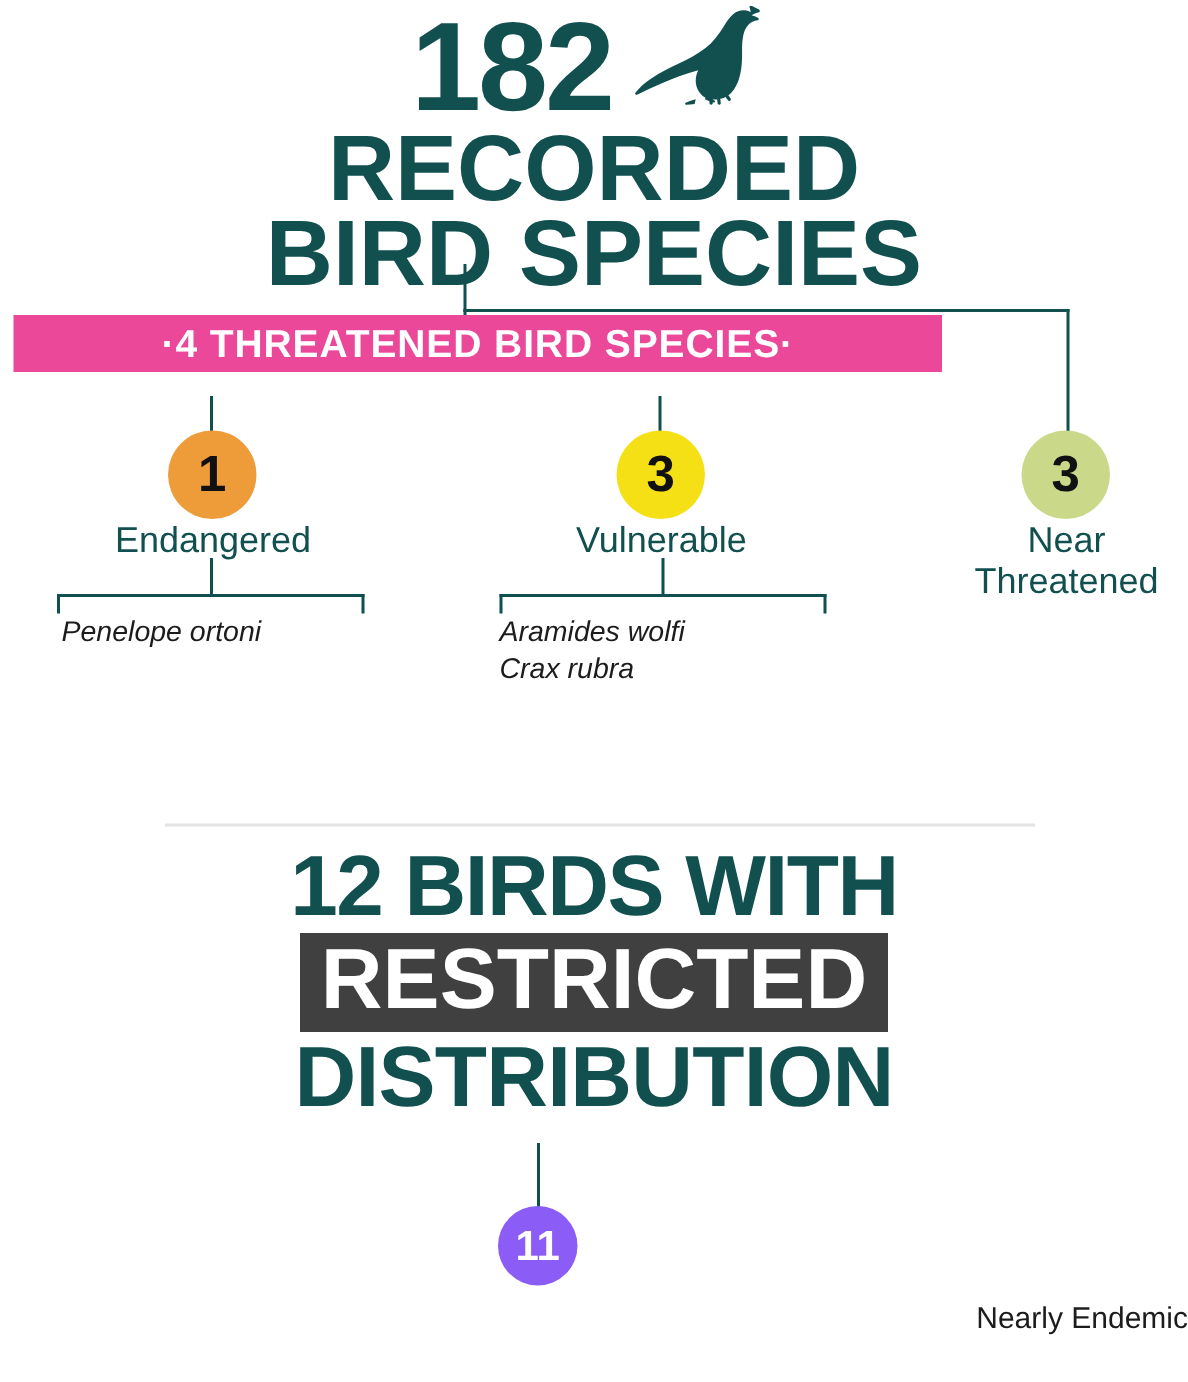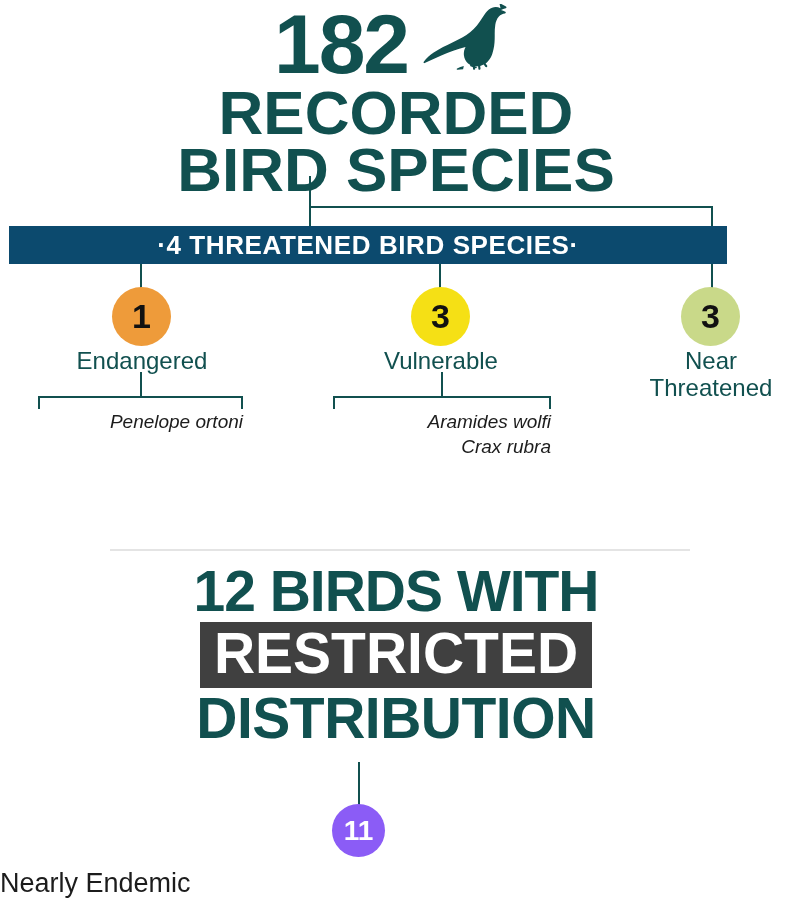--- a/index.html
+++ b/index.html
@@ -25,22 +25,22 @@
   #headline .l2{margin-top:-2px;}
   #headline .l3{margin-top:-4px;}
   .bird-svg{display:block;margin-top:-10px;}
 
   
   .vline{position:absolute;width:2px;background:#11504F;}
   .hline{position:absolute;height:2px;background:#11504F;}
 
   
   #banner{
-    position:absolute;left:9px;top:226px;width:718px;height:38px;
-    background:#0c4a6e;display:flex;align-items:center;justify-content:center;
+    position:absolute;left:9px;top:210px;width:619px;height:38px;
+    background:#ec4899;display:flex;align-items:center;justify-content:center;
   }
   #banner span{
     color:#ffffff;font-size:26px;font-weight:600;letter-spacing:0.6px;
     white-space:nowrap;
   }
 
   
   .circle{
     position:absolute;border-radius:50%;
     display:flex;align-items:center;justify-content:center;
@@ -55,21 +55,21 @@
   .cat-label{
     position:absolute;text-align:center;color:#11504F;
     font-size:24px;line-height:1.12;
   }
   .lbl-endangered{left:41px;top:348px;width:202px;}
   .lbl-vulnerable{left:340px;top:348px;width:202px;}
   .lbl-near{left:640px;top:348px;width:142px;}
 
   
   .species{
-    position:absolute;text-align:right;color:#1c1c1c;
+    position:absolute;text-align:left;color:#1c1c1c;
     font-style:italic;font-size:19px;line-height:1.33;
   }
   .sp-endangered{left:41px;top:409px;width:202px;}
   .sp-vulnerable{left:333px;top:409px;width:218px;}
 
   
   .bracket{position:absolute;}
   .bracket .bar{position:absolute;left:0;top:0;height:2px;width:100%;background:#11504F;}
   .bracket .tick{position:absolute;top:0;width:2px;height:13px;background:#11504F;}
   .bracket .tick.l{left:0;}
@@ -84,22 +84,22 @@
     color:#11504F;font-weight:bold;line-height:1.0;letter-spacing:-0.5px;
   }
   #bottom-head .b1{font-size:57px;letter-spacing:-1px;}
   #bottom-head .b2{
     display:inline-block;background:#404040;color:#ffffff;
     font-size:57px;padding:3px 14px 6px 14px;margin-top:2px;letter-spacing:0px;
   }
   #bottom-head .b3{font-size:57px;margin-top:2px;letter-spacing:-0.5px;}
 
   #endemic-label{
-    position:absolute;left:0;top:868px;width:792px;text-align:left;
-    color:#1c1c1c;font-size:27px;
+    position:absolute;left:0;top:868px;width:792px;text-align:right;
+    color:#1c1c1c;font-size:20px;
   }
 </style>
 </head>
 <body>
 
 <div id="headline">
   <div class="l1">
     <span>182</span>
     <span class="bird-icon">
       <svg class="bird-svg" width="96" height="72" viewBox="0 0 96 72" aria-hidden="true">

